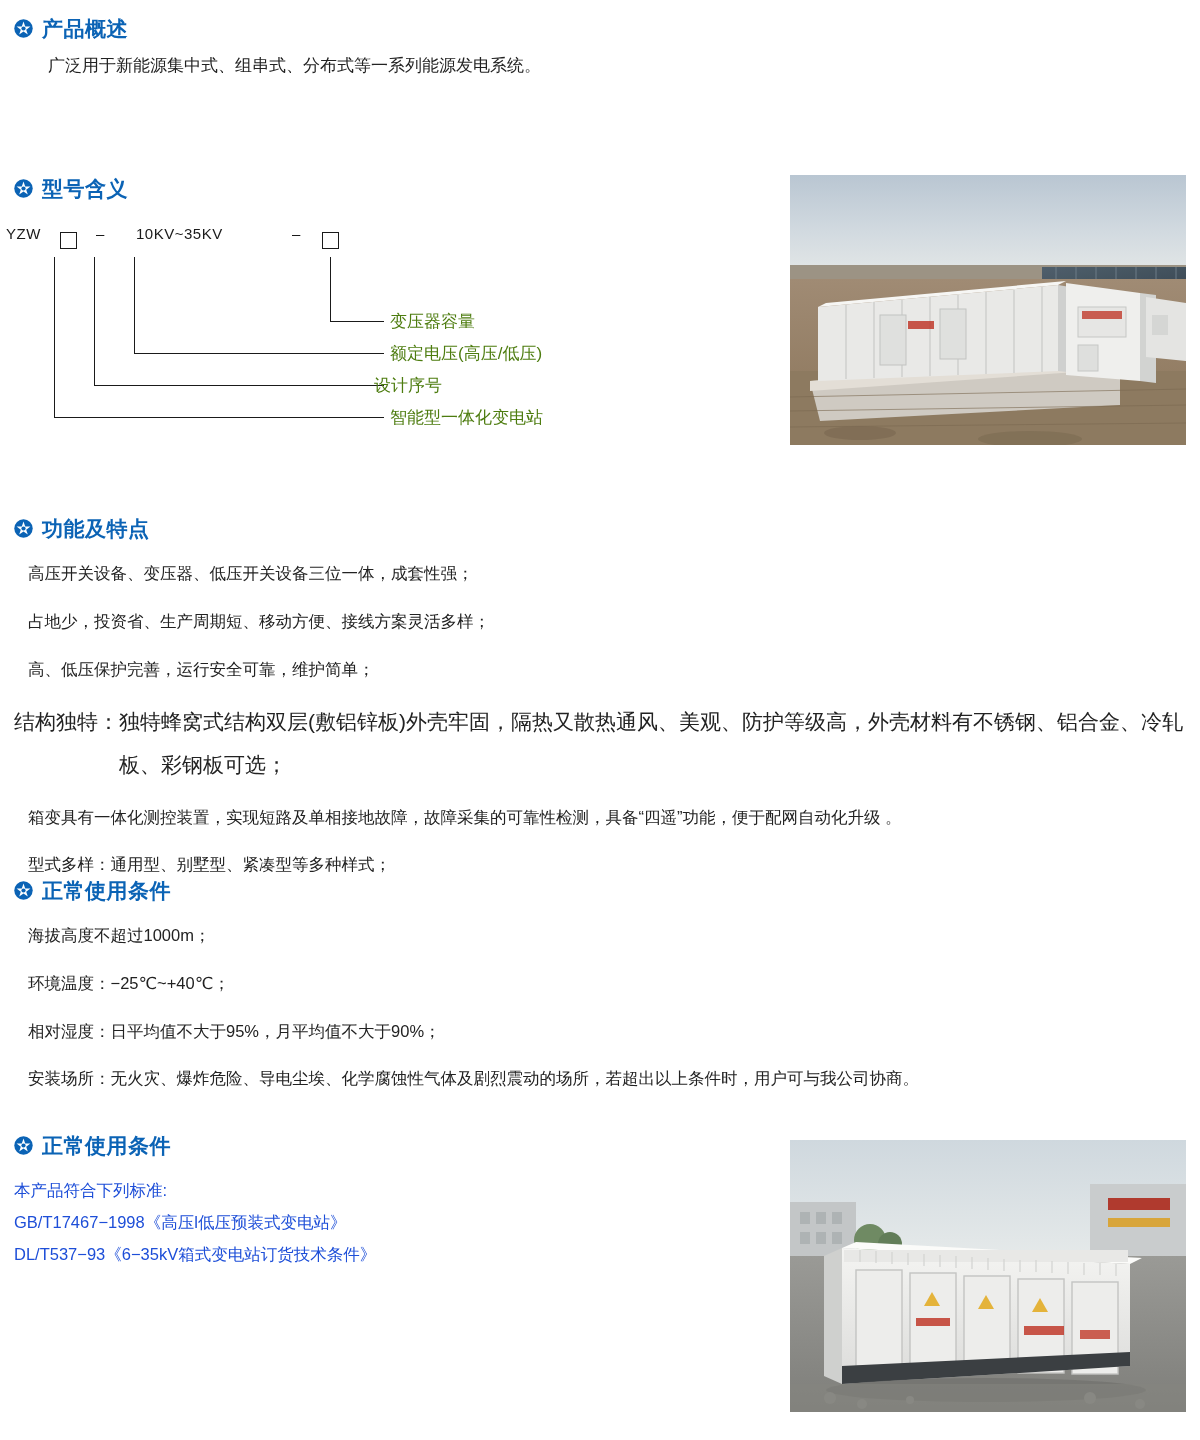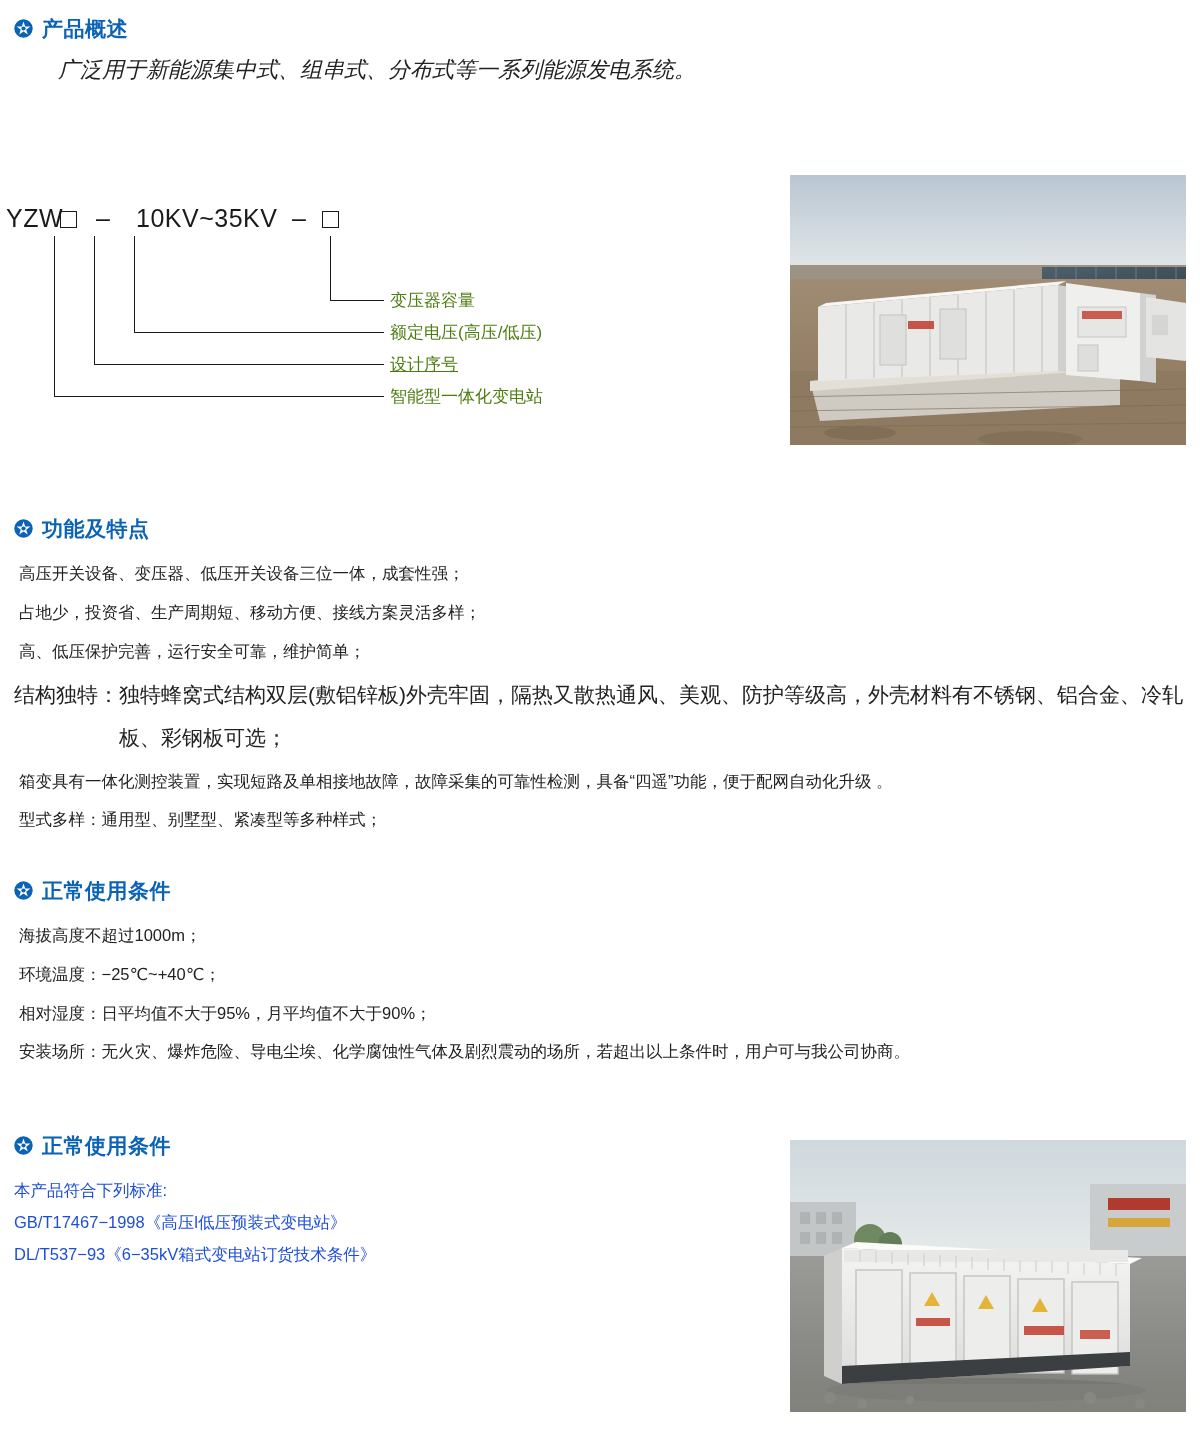--- a/index.html
+++ b/index.html
@@ -41,51 +41,50 @@
   .head-title {
     font-size: 21px;
     font-weight: bold;
     color: #0b63b5;
     letter-spacing: 0.5px;
     line-height: 1;
   }
 
   
   .para {
-    font-size: 22px;
+    font-size: 17px;
     line-height: 1.55;
     color: #222;
     margin: 0;
-    font-style: italic;
   }
   .indent {
     text-indent: 2em;
   }
   .list-line {
     font-size: 16.5px;
     line-height: 2.05;
     color: #222;
-    margin: 5px;
+    margin: 14px;
     white-space: pre-wrap;
   }
 
   
   .blk { position: absolute; }
 
   
   #sec-overview { left: 14px; top: 18px; width: 760px; }
   #sec-overview .body { margin-top: 14px; }
 
   
   #sec-model { left: 14px; top: 178px; width: 740px; }
   #model-diagram { position: relative; width: 720px; height: 230px; margin-top: 26px; }
 
   .mdl-code {
     position: absolute;
-    font-size: 25px;
+    font-size: 15px;
     letter-spacing: 0.5px;
     color: #1a1a1a;
     white-space: nowrap;
     text-align: right;
   }
   .mdl-box {
     position: absolute;
     width: 17px; height: 17px;
     border: 1.4px solid #1a1a1a;
     box-sizing: border-box;
@@ -163,41 +162,51 @@
         </svg>
       </span>
       <span class="head-title">产品概述</span>
     </div>
     <div class="body">
       <p class="para indent">广泛用于新能源集中式、组串式、分布式等一系列能源发电系统。</p>
     </div>
   </div>
 
   <div class="blk" id="sec-model">
+    <div class="section-head">
+      <span class="head-icon">
+        <svg width="19" height="19" viewBox="0 0 19 19">
+          <circle cx="9.5" cy="9.5" r="9.2" fill="#0b63b5"></circle>
+          <path d="M9.5 2.6 L11.2 7.6 L16.4 7.6 L12.2 10.7 L13.8 15.6 L9.5 12.5 L5.2 15.6 L6.8 10.7 L2.6 7.6 L7.8 7.6 Z" fill="#ffffff"></path>
+          <circle cx="9.5" cy="9.5" r="2.1" fill="#0b63b5"></circle>
+        </svg>
+      </span>
+      <span class="head-title">型号含义</span>
+    </div>
 
     <div id="model-diagram">
 
       <span class="mdl-code" style="left:-8px; top:0;">YZW</span>
       <span class="mdl-box" style="left:46px; top:7px;"></span>
       <span class="mdl-code" style="left:82px; top:0;">–</span>
       <span class="mdl-code" style="left:122px; top:0;">10KV~35KV</span>
       <span class="mdl-code" style="left:278px; top:0;">–</span>
       <span class="mdl-box" style="left:308px; top:7px;"></span>
 
       <span class="vline" style="left:316px; top:32px; height:64px;"></span>
       <span class="hline" style="left:316px; top:96px; width:54px;"></span>
       <span class="mdl-label" style="left:376px; top:85px;">变压器容量</span>
 
       <span class="vline" style="left:120px; top:32px; height:96px;"></span>
       <span class="hline" style="left:120px; top:128px; width:250px;"></span>
       <span class="mdl-label" style="left:376px; top:117px;">额定电压(高压/低压)</span>
 
       <span class="vline" style="left:80px; top:32px; height:128px;"></span>
       <span class="hline" style="left:80px; top:160px; width:290px;"></span>
-      <span class="mdl-label" style="left:376px; top:149px;text-decoration:underline;">设计序号</span>
+      <span class="mdl-label" style="left:360px; top:149px;">设计序号</span>
 
       <span class="vline" style="left:40px; top:32px; height:160px;"></span>
       <span class="hline" style="left:40px; top:192px; width:330px;"></span>
       <span class="mdl-label" style="left:376px; top:181px;">智能型一体化变电站</span>
     </div>
   </div>
 
   <div id="photo-top">
     <svg width="396" height="270" viewBox="0 0 396 270">
       <defs>

